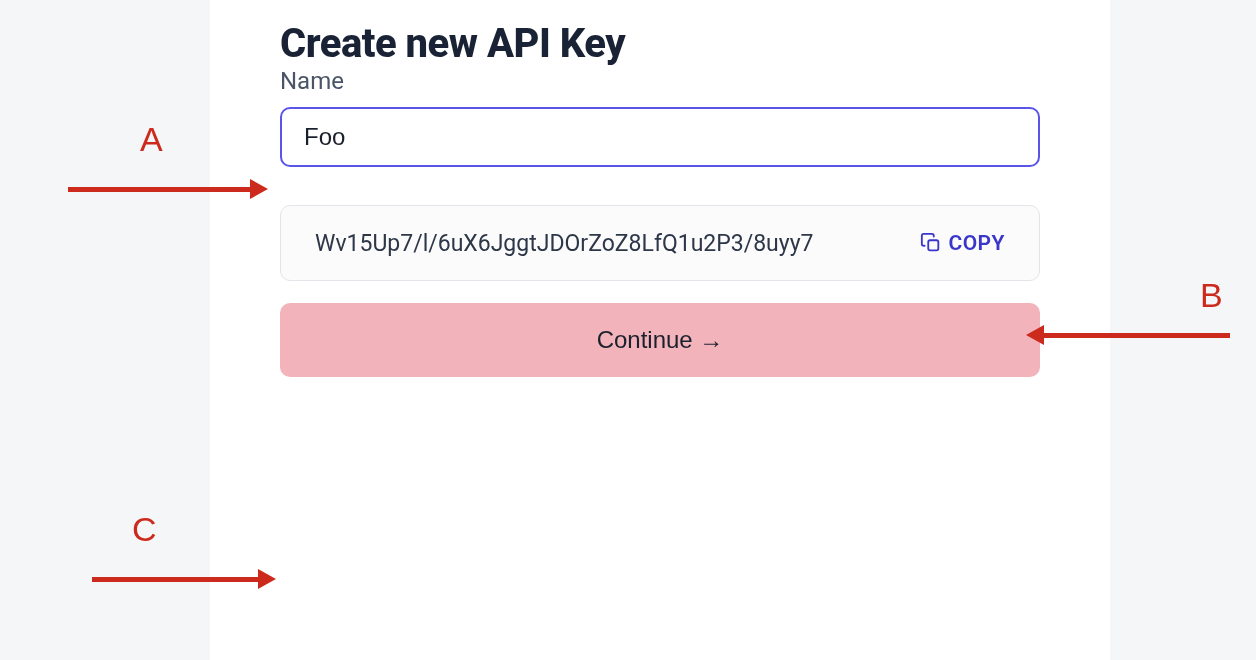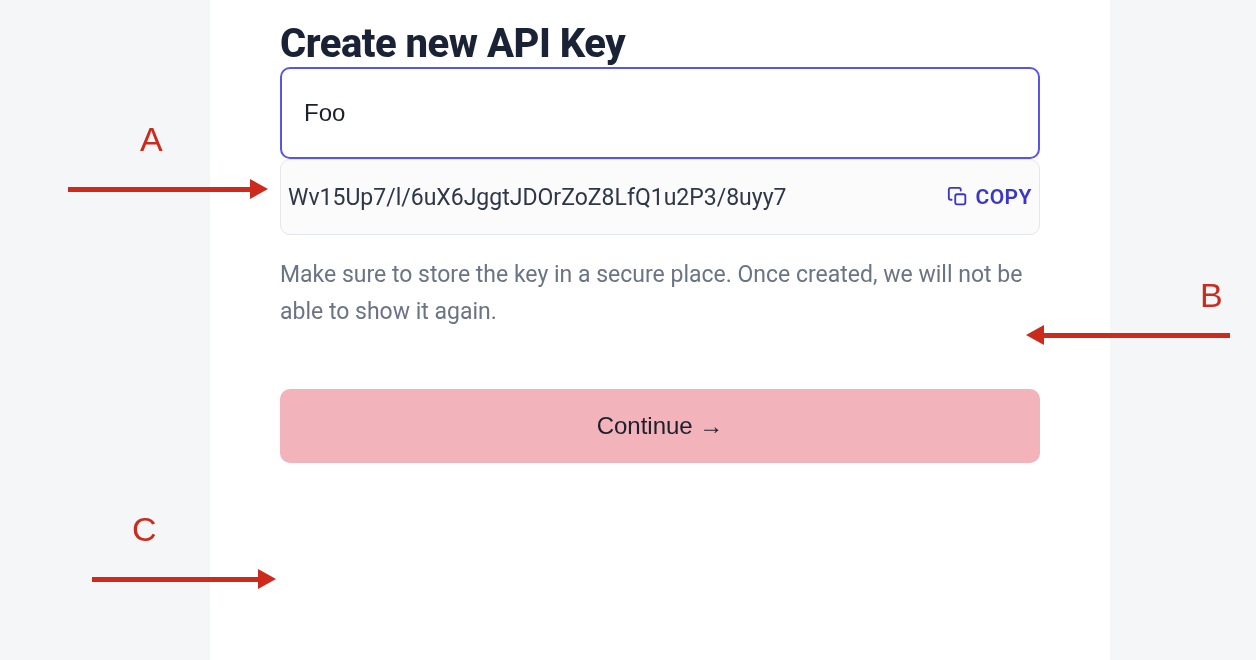--- a/index.html
+++ b/index.html
@@ -35,38 +35,39 @@
       letter-spacing: -0.5px;
     }
     .field-label {
       font-size: 24px;
       color: #4a5568;
       margin-bottom: 12px;
       display: block;
     }
     .name-input {
       width: 100%;
-      height: 92px;
+      height: 60px;
       border: 2px solid #5a55e8;
       border-radius: 10px;
       font-size: 24px;
       color: #1a202c;
       padding: 0 22px;
       outline: none;
       background: #ffffff;
+      margin-bottom: 38px;
     }
     .key-box {
       width: 100%;
       height: 76px;
       border: 1px solid #e2e5ea;
       border-radius: 10px;
       background: #fbfbfc;
       display: flex;
       align-items: center;
-      padding: 0 7px;
+      padding: 0 34px;
       gap: 10px;
       margin-bottom: 22px;
     }
     .key-text {
       flex: 1 1 auto;
       font-size: 23px;
       color: #2d3748;
       white-space: nowrap;
       overflow: hidden;
       text-overflow: clip;
@@ -144,34 +145,34 @@
       border-right: 18px solid #cc2a1d;
     }
   </style>
 </head>
 <body>
 
 <div class="card">
   <div class="card-inner">
     <h1 class="title">Create new API Key</h1>
 
+    <label class="field-label">Name</label>
     <input class="name-input" type="text" value="Foo" style="">
 
     <div class="key-box">
       <span class="key-text">Wv15Up7/l/6uX6JggtJDOrZoZ8LfQ1u2P3/8uyy7</span>
       <span class="copy-wrap">
         <svg width="22" height="22" viewBox="0 0 24 24" fill="none" stroke="#3a36c9" stroke-width="2" stroke-linecap="round" stroke-linejoin="round">
           <rect x="9" y="9" width="11" height="11" rx="2"></rect>
           <path d="M5 15H4a2 2 0 0 1-2-2V4a2 2 0 0 1 2-2h9a2 2 0 0 1 2 2v1"></path>
         </svg>
         <span class="copy-label">COPY</span>
       </span>
     </div>
 
-    <p class="help-text">Make sure to store the key in a secure place. Once created, we will not be able to show it again.</p>
 
     <button class="continue-btn">
       <span>Continue →</span>
     </button>
   </div>
 </div>
 
 <div class="annotation">
   <span class="ann-letter" style="left:140px; top:120px;">A</span>
   <div class="arrow arrow-line-h" style="left:68px; top:187px; width:185px;"></div>

